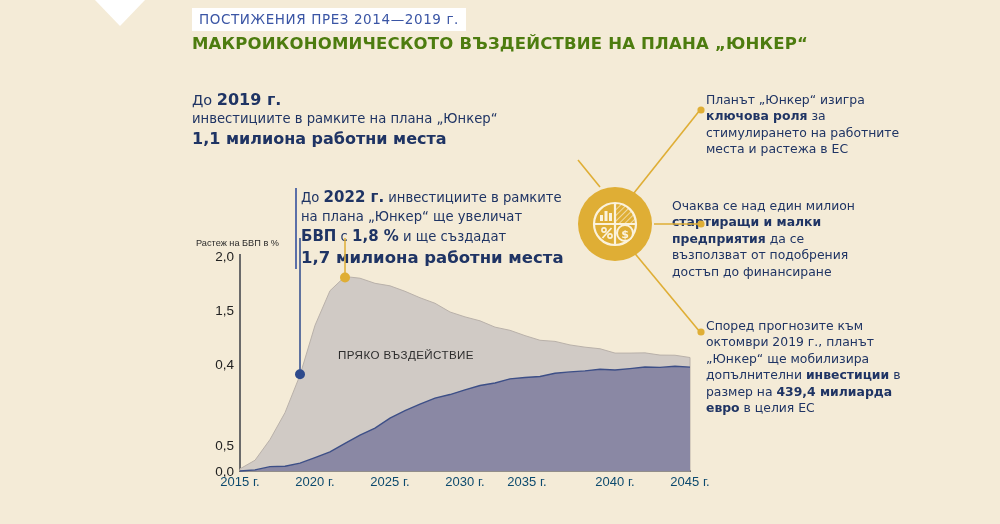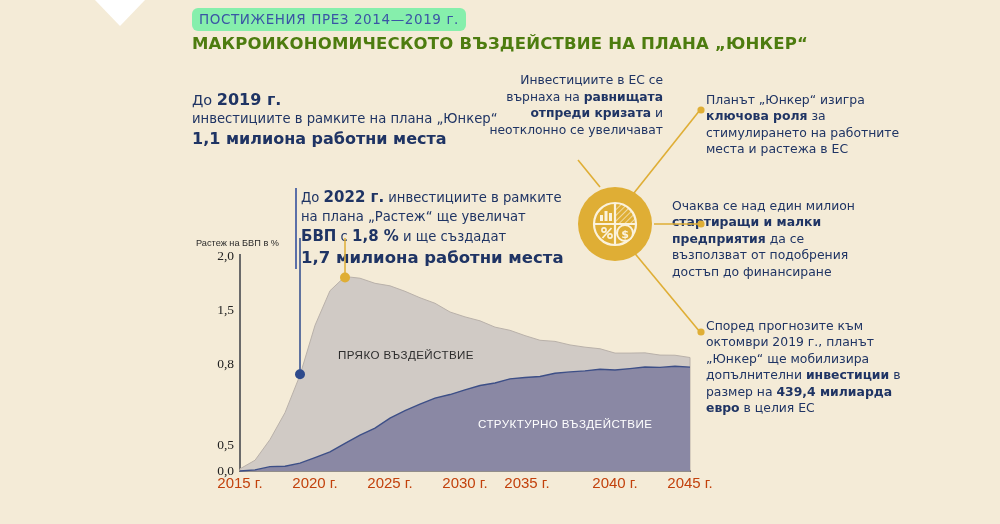--- a/index.html
+++ b/index.html
@@ -16,26 +16,25 @@
   
   .chevron {
     position: absolute; left: 95px; top: 0; width: 50px; height: 26px;
     background: #FFFFFF;
     clip-path: polygon(0 0, 100% 0, 50% 100%);
   }
 
   
   .kicker {
     position: absolute; left: 192px; top: 8px;
-    background: #86efac;
+    background: #ffffff;
     color: #3A55A5;
     font-size: 13.5px; letter-spacing: .6px;
     padding: 3px 7px 4px 7px;
     white-space: nowrap;
-    border-radius: 6px;
   }
   .title {
     position: absolute; left: 192px; top: 34px;
     font-size: 16.5px; font-weight: bold; letter-spacing: .2px;
     color: #4d7c0f; white-space: nowrap;
   }
 
   
   .tb { position: absolute; font-size: 12.4px; line-height: 16.4px; color: #1F3464; }
   .tb b { font-weight: bold; }
@@ -79,25 +78,25 @@
 
   
   .chart { position: absolute; left: 190px; top: 238px; width: 520px; height: 260px; }
   .ylabel {
     position: absolute; left: 6px; top: 0px;
     font-size: 9.2px; color: #2A2A2A; white-space: nowrap;
     font-family: "Liberation Sans", sans-serif;
   }
   .ytick {
     position: absolute; right: 0; font-size: 13.5px; color: #222;
-    font-family: Liberation Serif, serif; transform: translateY(-50%); text-align: right;
+    font-family: Liberation Sans, sans-serif; transform: translateY(-50%); text-align: right;
   }
   .yticks { position: absolute; left: 0; top: 0; width: 44px; height: 232px; }
   .xtick {
-    position: absolute; top: 236px; font-size: 15px; color: #c2410c;
+    position: absolute; top: 236px; font-size: 13px; color: #0c4a6e;
     font-family: "Liberation Sans", sans-serif; transform: translateX(-50%);
     white-space: nowrap;
   }
   .plot { position: absolute; left: 50px; top: 18px; width: 450px; height: 215px; }
   .axis-v { position: absolute; left: 49px; top: 16px; width: 1.6px; height: 217px; background: #6A6A6A; }
   .axis-h { position: absolute; left: 49px; top: 232px; width: 452px; height: 1.6px; background: #6A6A6A; }
 
   .area-label {
     position: absolute; font-size: 11.6px; letter-spacing: .4px;
     font-family: "Liberation Sans", sans-serif;
@@ -116,28 +115,25 @@
   <div class="title">МАКРОИКОНОМИЧЕСКОТО ВЪЗДЕЙСТВИЕ НА ПЛАНА „ЮНКЕР“</div>
 
   <div class="tb" id="block-2019">
     <div class="l1"><span>До </span><b>2019 г.</b></div>
     <div class="l2">инвестициите в рамките на плана „Юнкер“</div>
     <div class="l4">1,1 милиона работни места</div>
   </div>
 
   <div class="tb" id="block-2022">
     <div class="m1"><span>До </span><b>2022 г.</b><span> инвестициите в рамките</span></div>
-    <div class="m2">на плана „Растеж“ ще увеличат</div>
+    <div class="m2">на плана „Юнкер“ ще увеличат</div>
     <div class="m3"><b>БВП</b><span> с </span><b>1,8 %</b><span> и ще създадат</span></div>
     <div class="m4">1,7 милиона работни места</div>
   </div>
 
-  <div class="tb" id="block-eu">
-    <span>Инвестициите в ЕС се върнаха на </span><b>равнищата отпреди кризата</b><span> и неотклонно се увеличават</span>
-  </div>
 
   <div class="tb" id="block-role">
     <span>Планът „Юнкер“ изигра </span><b>ключова роля</b><span> за стимулирането на работните места и растежа в ЕС</span>
   </div>
 
   <div class="tb" id="block-sme">
     <span>Очаква се над един милион </span><b>стартиращи и малки предприятия</b><span> да се възползват от подобрения достъп до финансиране</span>
   </div>
 
   <div class="tb" id="block-invest">
@@ -174,21 +170,21 @@
       <circle cx="34" cy="33" r="8" fill="#DFAE35" stroke="#FBF2DC" stroke-width="2"></circle>
       <text x="34" y="38" font-size="11" font-weight="bold" fill="#FBF2DC" text-anchor="middle" font-family="DejaVu Sans, sans-serif">$</text>
     </svg>
   </div>
 
   <div class="chart">
     <div class="ylabel">Растеж на БВП в %</div>
     <div class="yticks">
         <div class="ytick" style="top: 18px;">2,0</div>
         <div class="ytick" style="top: 71.75px;">1,5</div>
-        <div class="ytick" style="top: 125.5px;">0,8</div>
+        <div class="ytick" style="top: 125.5px;">0,4</div>
         <div class="ytick" style="top: 179.25px; margin-top: 28px;">0,5</div>
         <div class="ytick" style="top: 233px;">0,0</div>
       </div>
     <div class="axis-v"></div>
     <div class="axis-h"></div>
     <div class="plot">
       <svg id="plot-svg" width="450" height="215" viewBox="0 0 450 215" preserveAspectRatio="none" overflow="visible">
           <path d="M 0.00 215 L 0.00 212.85 L 15.00 204.24 L 30.00 183.52 L 45.00 156.67 L 60.00 119.17 L 75.00 69.36 L 90.00 34.71 L 105.00 20.51 L 120.00 22.22 L 135.00 27.32 L 150.00 29.84 L 165.00 35.31 L 180.00 41.76 L 195.00 47.27 L 210.00 55.99 L 225.00 60.89 L 240.00 64.83 L 255.00 71.13 L 270.00 74.32 L 285.00 79.64 L 300.00 84.28 L 315.00 85.39 L 330.00 88.95 L 345.00 91.17 L 360.00 92.75 L 375.00 97.09 L 390.00 97.09 L 405.00 96.87 L 420.00 99.07 L 435.00 99.22 L 450.00 101.53 L 450.00 215 Z" fill="#D0CAC5" stroke="#B9B1AA" stroke-width="1"></path>
           <path d="M 0.00 215 L 0.00 215.00 L 15.00 213.92 L 30.00 210.66 L 45.00 210.27 L 60.00 207.14 L 75.00 201.68 L 90.00 195.90 L 105.00 187.32 L 120.00 179.24 L 135.00 172.16 L 150.00 162.11 L 165.00 154.67 L 180.00 148.21 L 195.00 142.07 L 210.00 138.55 L 225.00 133.86 L 240.00 129.47 L 255.00 127.00 L 270.00 122.87 L 285.00 121.55 L 300.00 120.55 L 315.00 117.22 L 330.00 115.88 L 345.00 114.86 L 360.00 113.32 L 375.00 114.02 L 390.00 112.61 L 405.00 111.03 L 420.00 111.40 L 435.00 110.32 L 450.00 111.11 L 450.00 215 Z" fill="#8A88A4"></path>
           <path d="M 0.00 215.00 L 15.00 213.92 L 30.00 210.66 L 45.00 210.27 L 60.00 207.14 L 75.00 201.68 L 90.00 195.90 L 105.00 187.32 L 120.00 179.24 L 135.00 172.16 L 150.00 162.11 L 165.00 154.67 L 180.00 148.21 L 195.00 142.07 L 210.00 138.55 L 225.00 133.86 L 240.00 129.47 L 255.00 127.00 L 270.00 122.87 L 285.00 121.55 L 300.00 120.55 L 315.00 117.22 L 330.00 115.88 L 345.00 114.86 L 360.00 113.32 L 375.00 114.02 L 390.00 112.61 L 405.00 111.03 L 420.00 111.40 L 435.00 110.32 L 450.00 111.11" fill="none" stroke="#3D4F87" stroke-width="1.4"></path>
@@ -201,15 +197,14 @@
   <div class="xtick" style="left: 50px;">2015 г.</div>
       <div class="xtick" style="left: 125px;">2020 г.</div>
       <div class="xtick" style="left: 200px;">2025 г.</div>
       <div class="xtick" style="left: 275px;">2030 г.</div>
       <div class="xtick" style="left: 337px;">2035 г.</div>
       <div class="xtick" style="left: 425px;">2040 г.</div>
       <div class="xtick" style="left: 500px;">2045 г.</div>
     </div>
 
   <div class="area-label" id="lbl-direct">ПРЯКО ВЪЗДЕЙСТВИЕ</div>
-  <div class="area-label" id="lbl-struct">СТРУКТУРНО ВЪЗДЕЙСТВИЕ</div>
 
 </div>
 
 </body></html>

